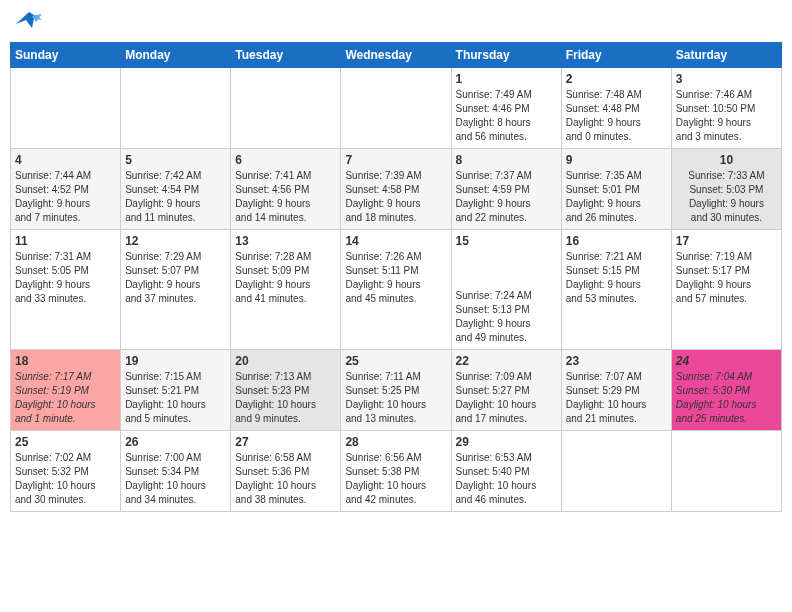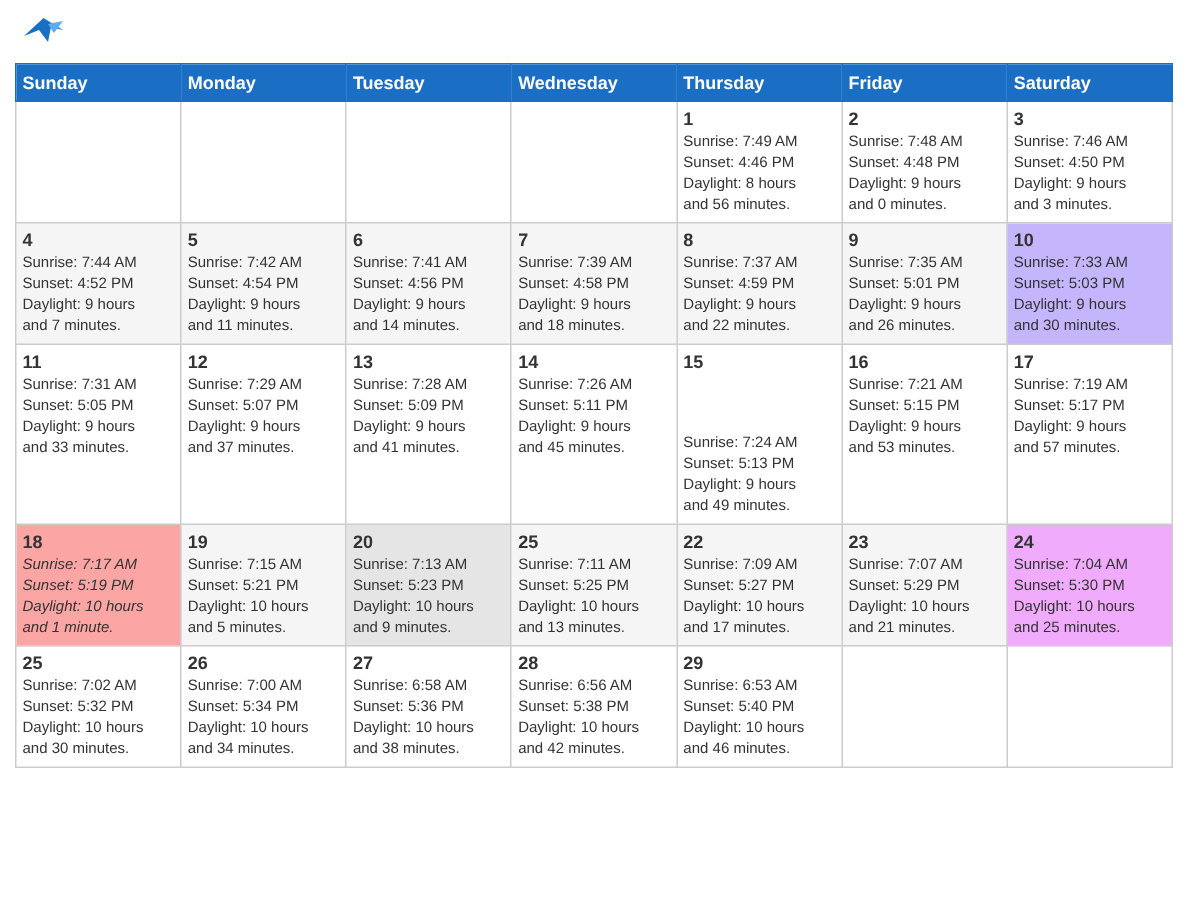--- a/index.html
+++ b/index.html
@@ -127,21 +127,21 @@
         <td>
           <span class="day-num">2</span>
           <div class="day-info" style="white-space: pre-line;">Sunrise: 7:48 AM
 Sunset: 4:48 PM
 Daylight: 9 hours
 and 0 minutes.</div>
         </td>
         <td>
           <span class="day-num">3</span>
           <div class="day-info" style="white-space: pre-line;">Sunrise: 7:46 AM
-Sunset: 4:50 PM
+Sunset: 10:50 PM
 Daylight: 9 hours
 and 3 minutes.</div>
         </td>
       </tr>
       <tr>
         <td style="background: rgb(245, 245, 245);">
           <span class="day-num">4</span>
           <div class="day-info" style="white-space: pre-line;">Sunrise: 7:44 AM
 Sunset: 4:52 PM
 Daylight: 9 hours
@@ -175,21 +175,21 @@
 Daylight: 9 hours
 and 22 minutes.</div>
         </td>
         <td style="background: rgb(245, 245, 245);">
           <span class="day-num">9</span>
           <div class="day-info" style="white-space: pre-line;">Sunrise: 7:35 AM
 Sunset: 5:01 PM
 Daylight: 9 hours
 and 26 minutes.</div>
         </td>
-        <td style="background: #c4b5fd;">
+        <td style="background: #e5e5e5; text-align: center;">
           <span class="day-num">10</span>
           <div class="day-info" style="white-space: pre-line;">Sunrise: 7:33 AM
 Sunset: 5:03 PM
 Daylight: 9 hours
 and 30 minutes.</div>
         </td>
       </tr>
       <tr>
         <td>
           <span class="day-num">11</span>
@@ -277,21 +277,21 @@
 Daylight: 10 hours
 and 17 minutes.</div>
         </td>
         <td style="background: rgb(245, 245, 245);">
           <span class="day-num">23</span>
           <div class="day-info" style="white-space: pre-line;">Sunrise: 7:07 AM
 Sunset: 5:29 PM
 Daylight: 10 hours
 and 21 minutes.</div>
         </td>
-        <td style="background: #f0abfc;">
+        <td style="background: #ec4899; font-style: italic;">
           <span class="day-num">24</span>
           <div class="day-info" style="white-space: pre-line;">Sunrise: 7:04 AM
 Sunset: 5:30 PM
 Daylight: 10 hours
 and 25 minutes.</div>
         </td>
       </tr>
       <tr>
         <td>
           <span class="day-num">25</span>

